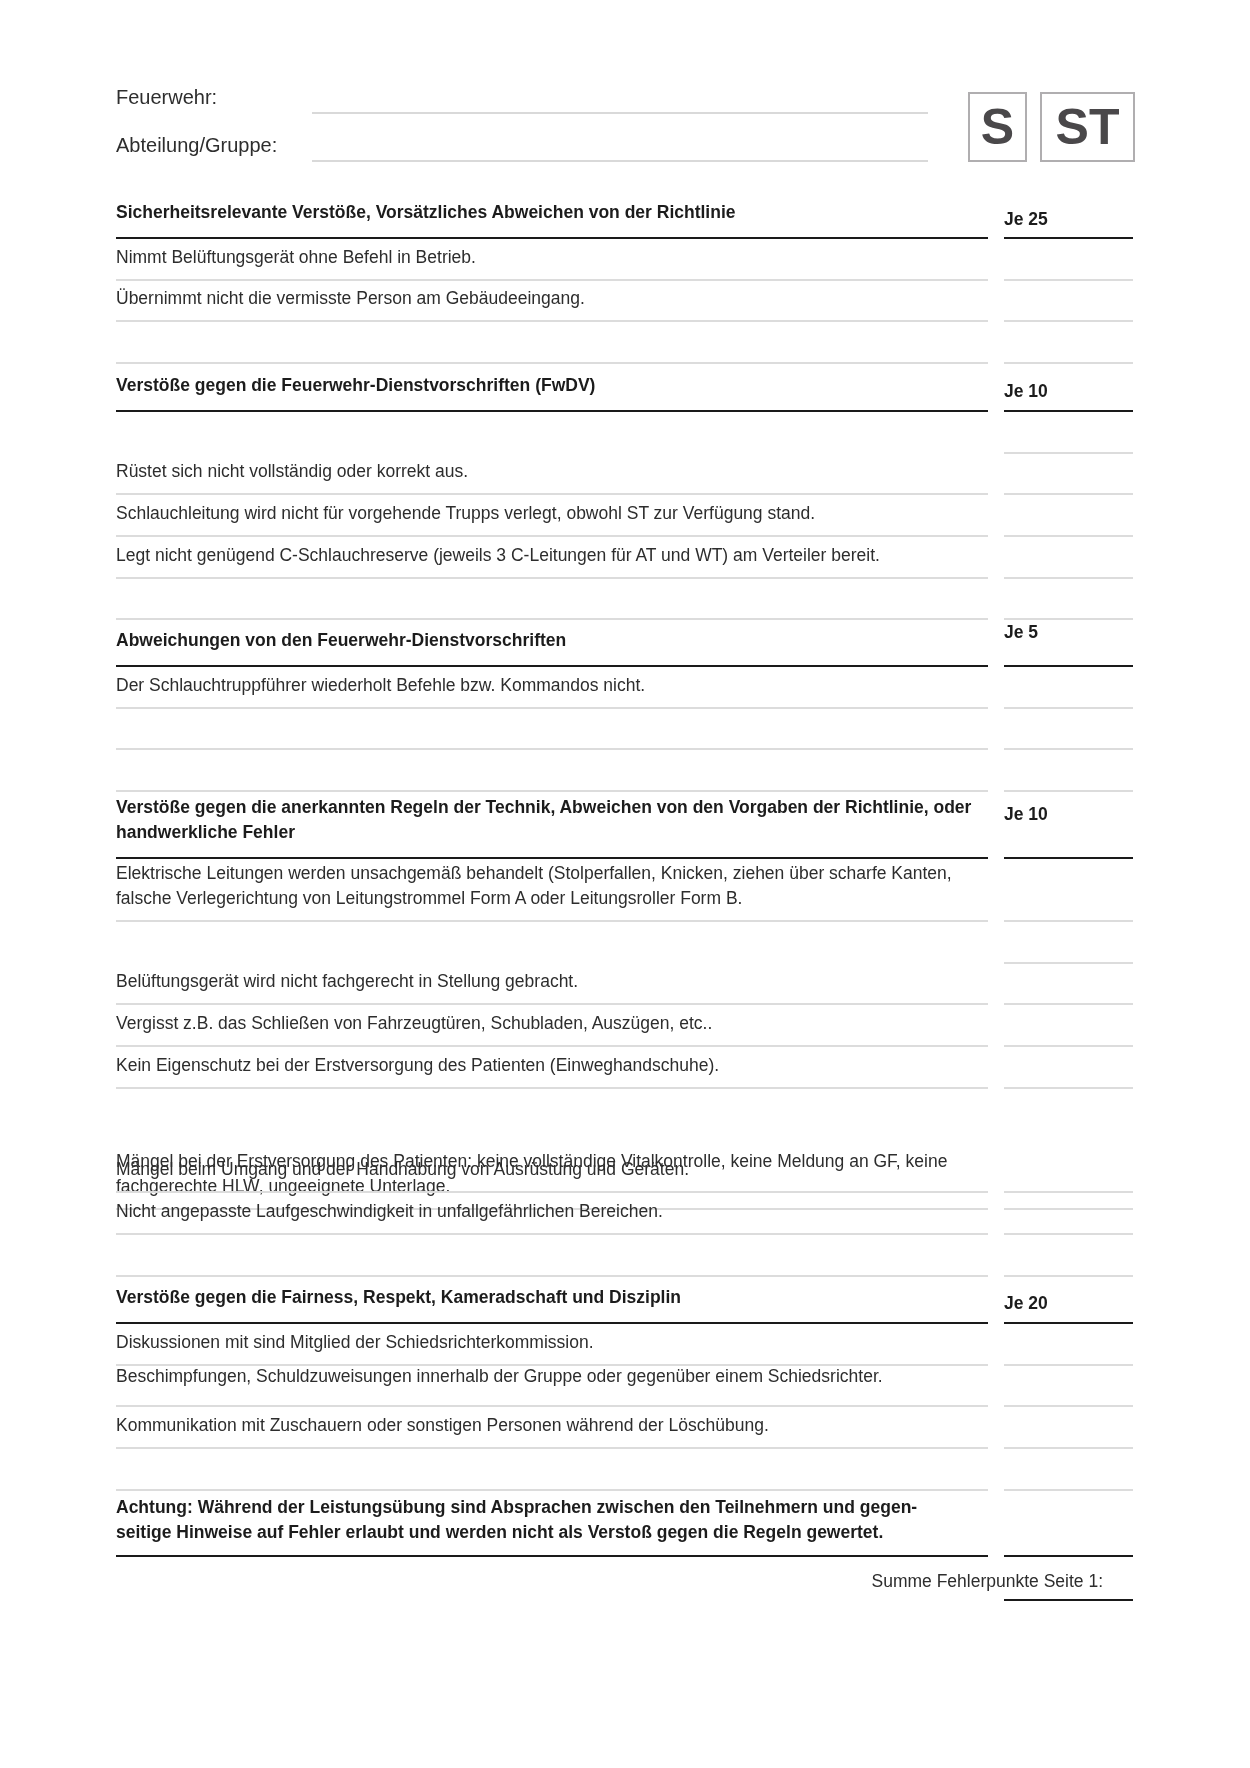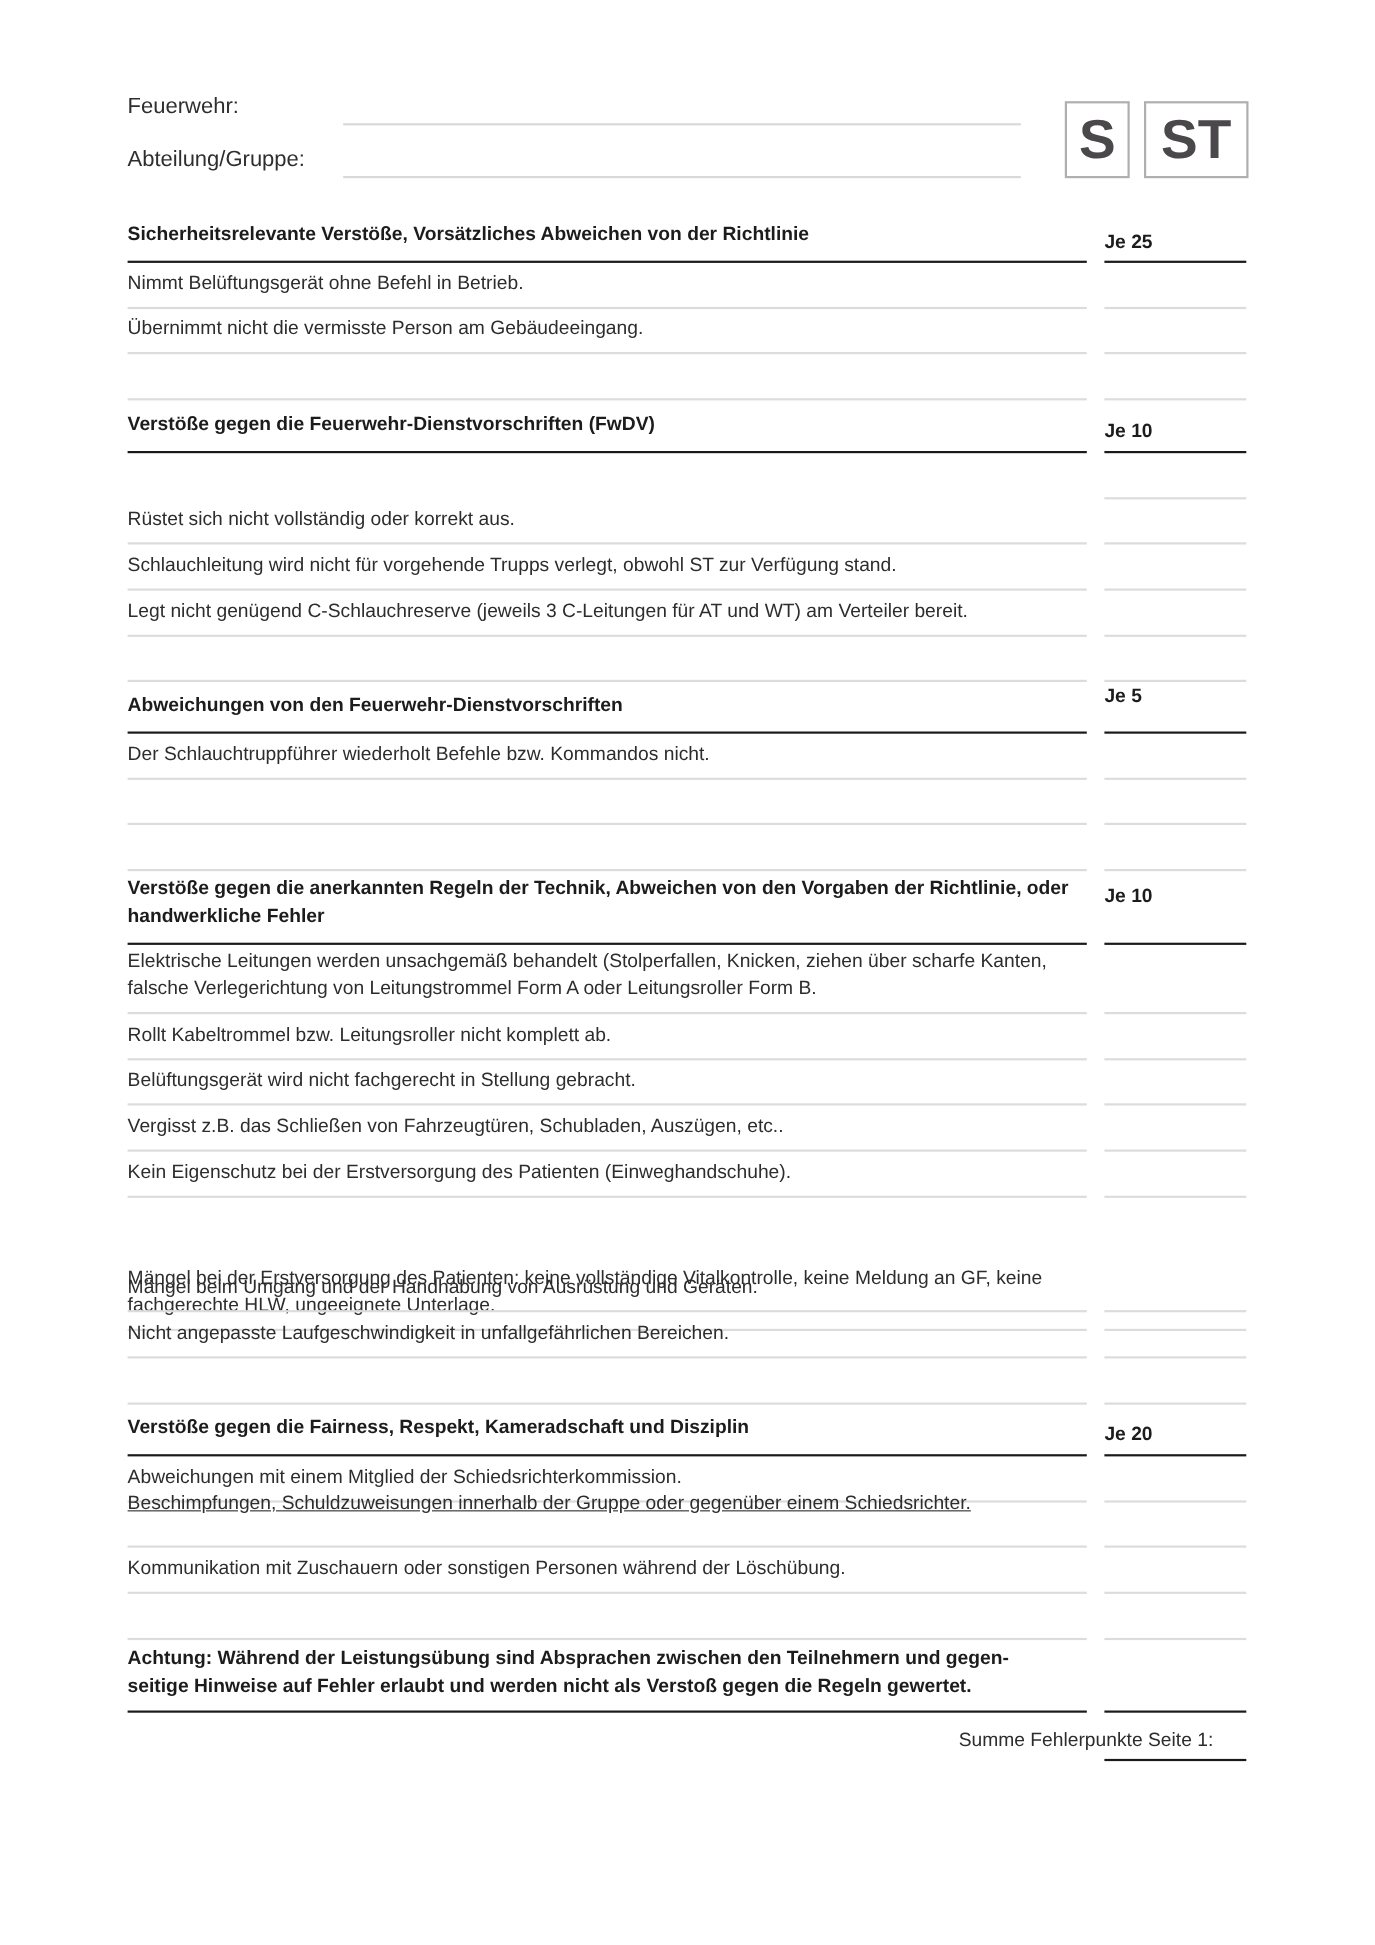--- a/index.html
+++ b/index.html
@@ -136,23 +136,20 @@
         <div class="score-txt" style="top: 12px;">Je 10</div>
       </div>
     </div>
     <div class="row" style="top: 859px; height: 63px;">
       <div class="cell-main line-light">
         <div class="txt" style="bottom: 9px;">Elektrische Leitungen werden unsachgemäß behandelt (Stolperfallen, Knicken, ziehen über scharfe Kanten, falsche Verlegerichtung von Leitungstrommel Form A oder Leitungsroller Form B.</div>
       </div>
       <div class="cell-score line-light"></div>
     </div>
     <div class="row" style="top: 922px; height: 41.7px;">
-      <div class="cell-main line-light">
-        <div class="txt" style="bottom: 9px;">Rollt Kabeltrommel bzw. Leitungsroller nicht komplett ab.</div>
-      </div>
       <div class="cell-score line-light"></div>
     </div>
     <div class="row" style="top: 963.7px; height: 41.7px;">
       <div class="cell-main line-light">
         <div class="txt" style="bottom: 9px;">Belüftungsgerät wird nicht fachgerecht in Stellung gebracht.</div>
       </div>
       <div class="cell-score line-light"></div>
     </div>
     <div class="row" style="top: 1005.4px; height: 41.7px;">
       <div class="cell-main line-light">
@@ -193,27 +190,27 @@
     <div class="row" style="top: 1276px; height: 48px;">
       <div class="cell-main line-heavy">
         <div class="head-txt">Verstöße gegen die Fairness, Respekt, Kameradschaft und Disziplin</div>
       </div>
       <div class="cell-score line-heavy">
         <div class="score-txt" style="top: 17px;">Je 20</div>
       </div>
     </div>
     <div class="row" style="top: 1324px; height: 41.7px;">
       <div class="cell-main line-light">
-        <div class="txt" style="bottom: 9px;">Abweichungen mit einem Mitglied der Schiedsrichterkommission.</div>
+        <div class="txt" style="bottom: 9px;">Diskussionen mit sind Mitglied der Schiedsrichterkommission.</div>
       </div>
       <div class="cell-score line-light"></div>
     </div>
     <div class="row" style="top: 1365.7px; height: 41.7px;">
       <div class="cell-main line-light">
-        <div class="txt" style="bottom: 26px; text-decoration: underline;">Beschimpfungen, Schuldzuweisungen innerhalb der Gruppe oder gegenüber einem Schiedsrichter.</div>
+        <div class="txt" style="bottom: 16px;">Beschimpfungen, Schuldzuweisungen innerhalb der Gruppe oder gegenüber einem Schiedsrichter.</div>
       </div>
       <div class="cell-score line-light"></div>
     </div>
     <div class="row" style="top: 1407.4px; height: 41.7px;">
       <div class="cell-main line-light">
         <div class="txt" style="bottom: 9px;">Kommunikation mit Zuschauern oder sonstigen Personen während der Löschübung.</div>
       </div>
       <div class="cell-score line-light"></div>
     </div>
     <div class="row" style="top: 1449.1px; height: 41.7px;">

